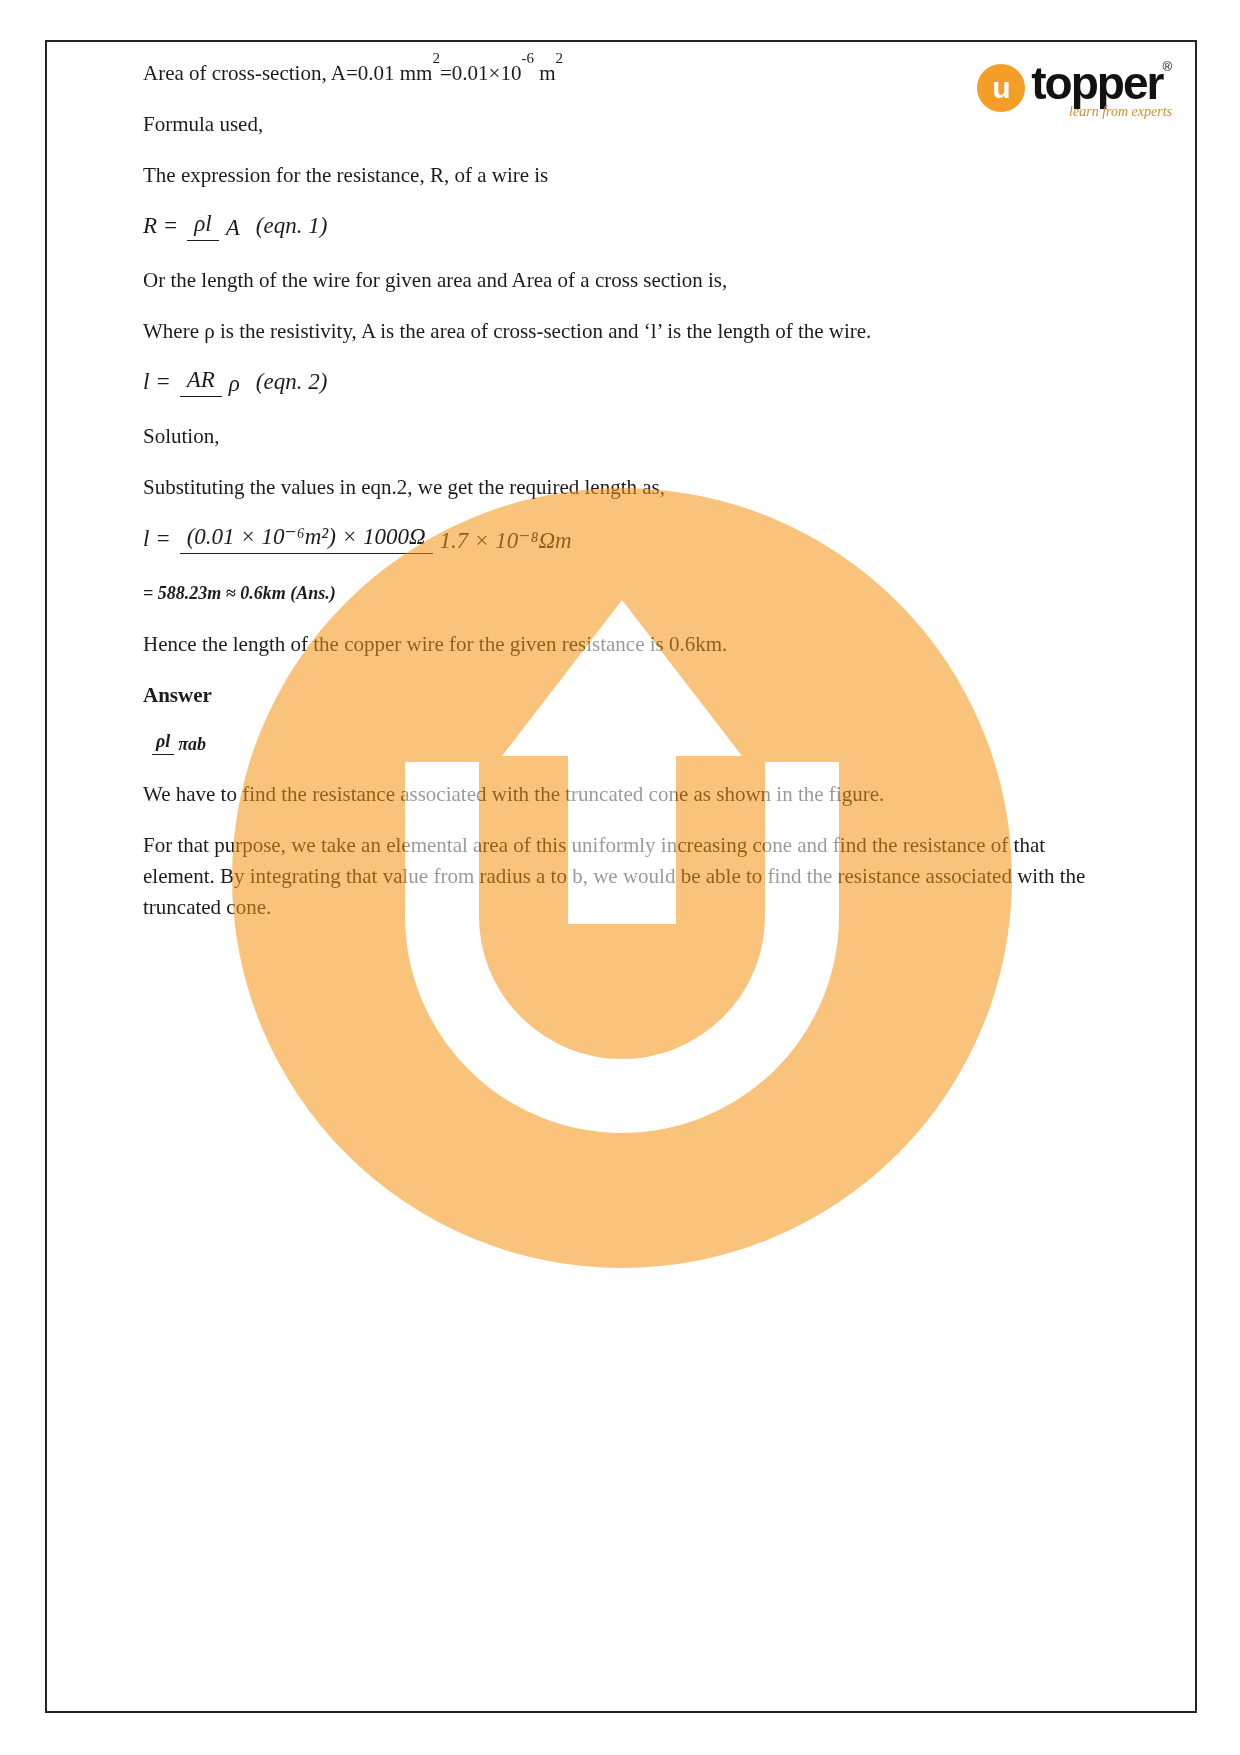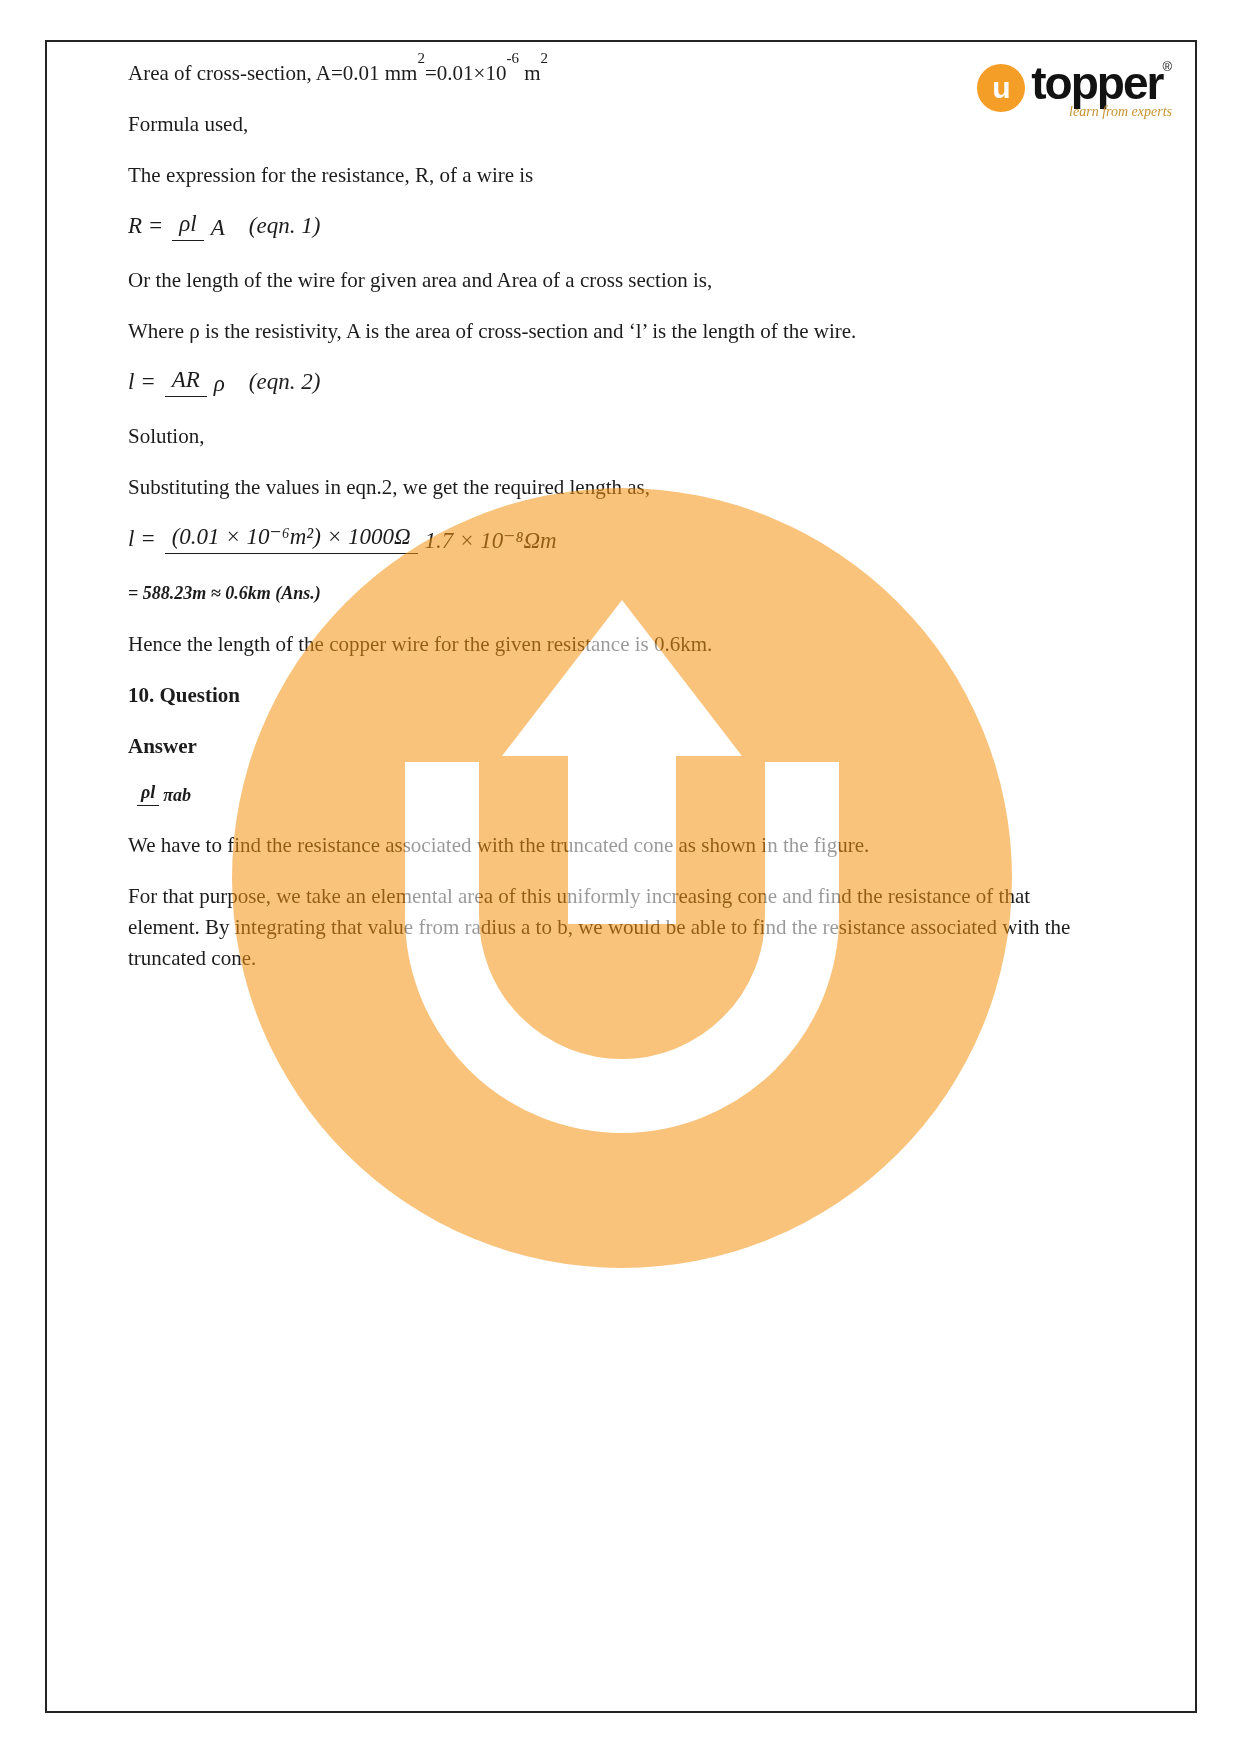--- a/index.html
+++ b/index.html
@@ -5,29 +5,29 @@
   * { margin:0; padding:0; box-sizing:border-box; }
   body {
     width:1240px; height:1755px; position:relative; overflow:hidden;
     background:#ffffff; color:#1c1c1c;
     font-family:"Liberation Serif","DejaVu Serif",serif;
   }
   .frame {
     position:absolute; left:45px; top:40px; width:1152px; height:1673px;
     border:2px solid #242424; z-index:1;
   }
-  .content { position:absolute; left:128px; top:52px; width:950px; z-index:2; }
+  .content { position:absolute; left:143px; top:52px; width:950px; z-index:2; }
   p.body { font-size:21px; line-height:31px; margin-bottom:20px; }
   .heading { font-size:21px; line-height:31px; font-weight:bold; margin-bottom:20px; }
   sup.sp { font-size:15px; position:relative; top:-9px; }
   .equation { display:flex; align-items:center; font-size:23px; font-style:italic; margin:2px 0 24px; }
   .frac { display:inline-flex; flex-direction:row; align-items:center; text-align:center; margin:0 9px; }
   .frac .num { padding:0 7px 3px; border-bottom:1.6px solid #1c1c1c; }
   .frac .den { padding:3px 7px 0; }
-  .eq-note { margin-left:8px; }
+  .eq-note { }
   .mathline { font-size:18px; line-height:31px; font-style:italic; margin-bottom:20px;font-weight:bold; }
   .eq-small { font-size:18px; font-weight:bold; font-style:italic; margin:0 0 24px; }
   .eq-small .num { padding:0 4px 2px; border-bottom:1.5px solid #1c1c1c; }
   .eq-small .den { padding:2px 4px 0;font-family:Liberation Serif, serif; }
   .watermark {
     position:absolute; left:232px; top:488px; width:780px; height:820px;
     opacity:0.55; z-index:3; pointer-events:none;
   }
   .logo { position:absolute; top:60px; right:68px; z-index:4; display:flex; align-items:flex-start; }
   .logo-icon {
@@ -106,21 +106,20 @@
     <span class="frac">
       <span class="num">(0.01 × 10⁻⁶m²) × 1000Ω</span>
       <span class="den">1.7 × 10⁻⁸Ωm</span>
     </span>
   </div>
 
   <p class="mathline">= 588.23m ≈ 0.6km (Ans.)</p>
 
   <p class="body">Hence the length of the copper wire for the given resistance is 0.6km.</p>
 
-  <p class="heading">10. Question</p>
 
   <p class="heading">Answer</p>
 
   <div class="equation eq-small">
     <span class="frac">
       <span class="num">ρl</span>
       <span class="den">πab</span>
     </span>
   </div>
 

